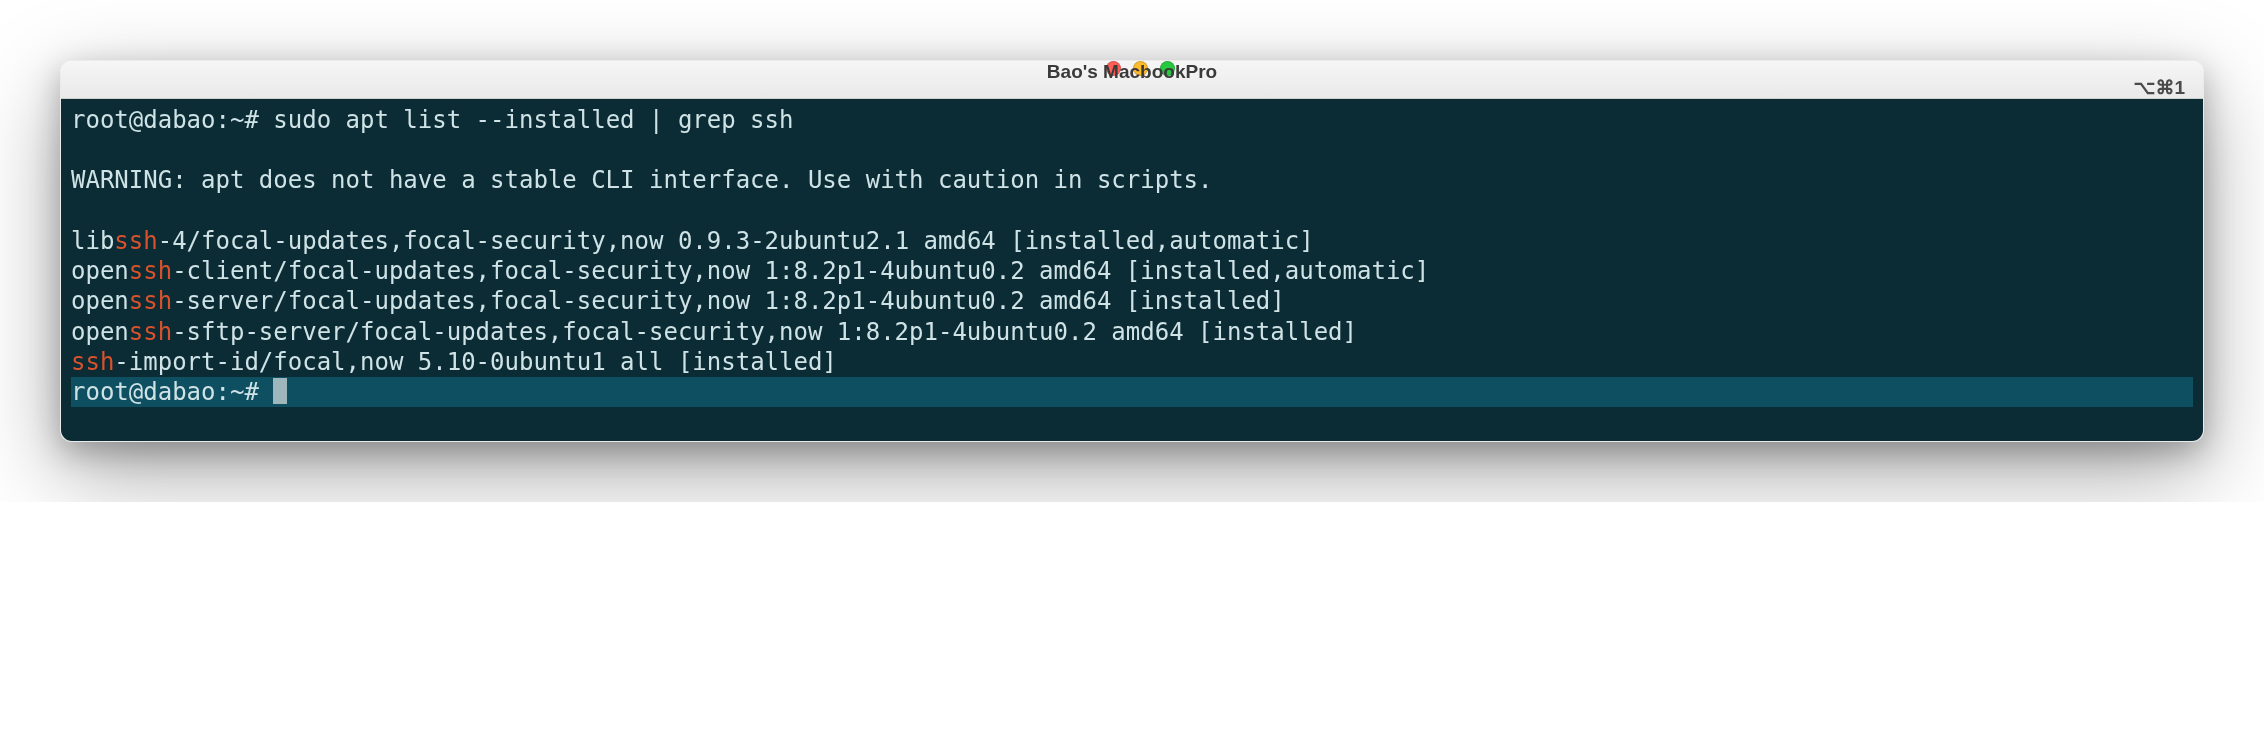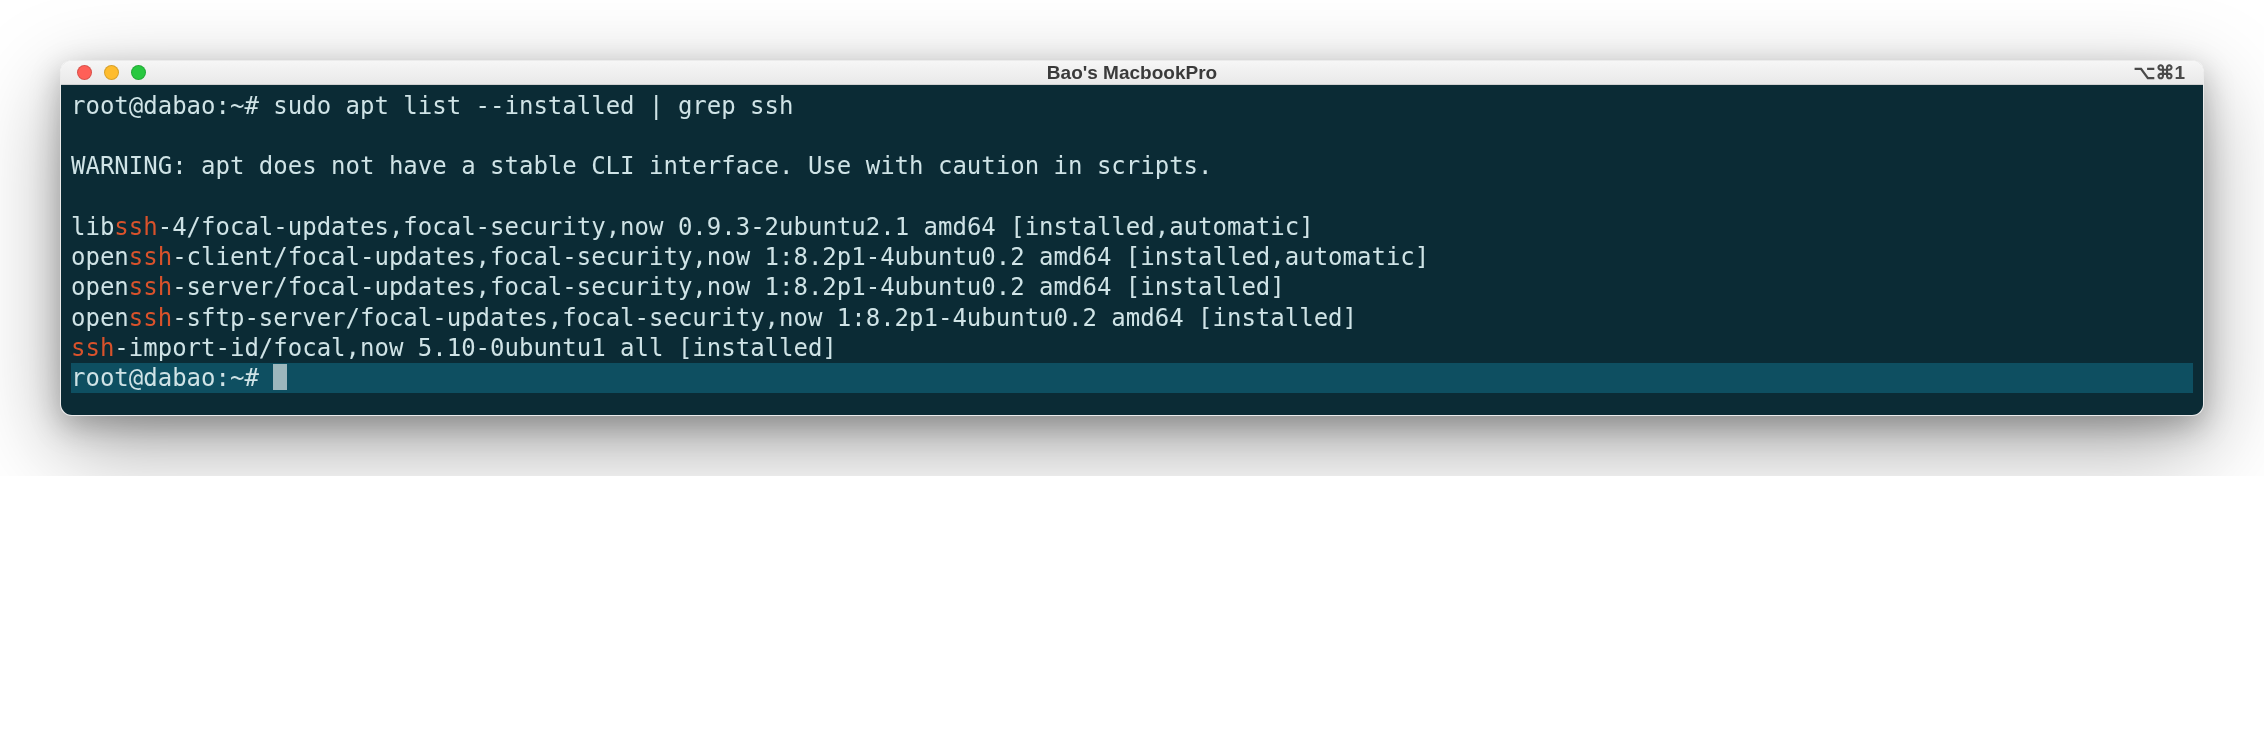--- a/index.html
+++ b/index.html
@@ -9,26 +9,27 @@
       padding: 60px;
     }
     .window {
       width: 2144px;
       border-radius: 12px;
       overflow: hidden;
       box-shadow: 0 30px 90px rgba(0,0,0,0.35), 0 10px 30px rgba(0,0,0,0.25);
       border: 1px solid rgba(0,0,0,0.08);
     }
     .titlebar {
-      height: 24px;
+      height: 38px;
       background: linear-gradient(#f6f6f6, #e9e9e9);
       display: flex;
       align-items: center;
       position: relative;
       border-bottom: 1px solid #d0d0d0;
+      flex-direction: column;
     }
     .traffic-lights {
       display: flex;
       gap: 12px;
       padding-left: 16px;
     }
     .dot { width: 15px; height: 15px; border-radius: 50%; border: 0.5px solid rgba(0,0,0,0.15); }
     .dot.red { background: #ff5f57; }
     .dot.yellow { background: #febc2e; }
     .dot.green { background: #28c840; }
@@ -45,21 +46,21 @@
     .titlebar-right {
       margin-left: auto;
       padding-right: 18px;
       font-family: -apple-system, BlinkMacSystemFont, sans-serif;
       font-size: 19px;
       font-weight: 600;
       color: #4a4a4a;
     }
     .terminal {
       background: #0b2b35;
-      padding: 6px 10px 22px 10px;
+      padding: 6px 10px 34px 10px;
       font-size: 24px;
       line-height: 1.26;
       color: #cfe3e6;
       white-space: pre;
       font-variant-ligatures: none;
     }
     .prompt { color: #cfe3e6; }
     .hl { color: #d9522b; }
     .cursor-line {
       background: #0e4f61;

